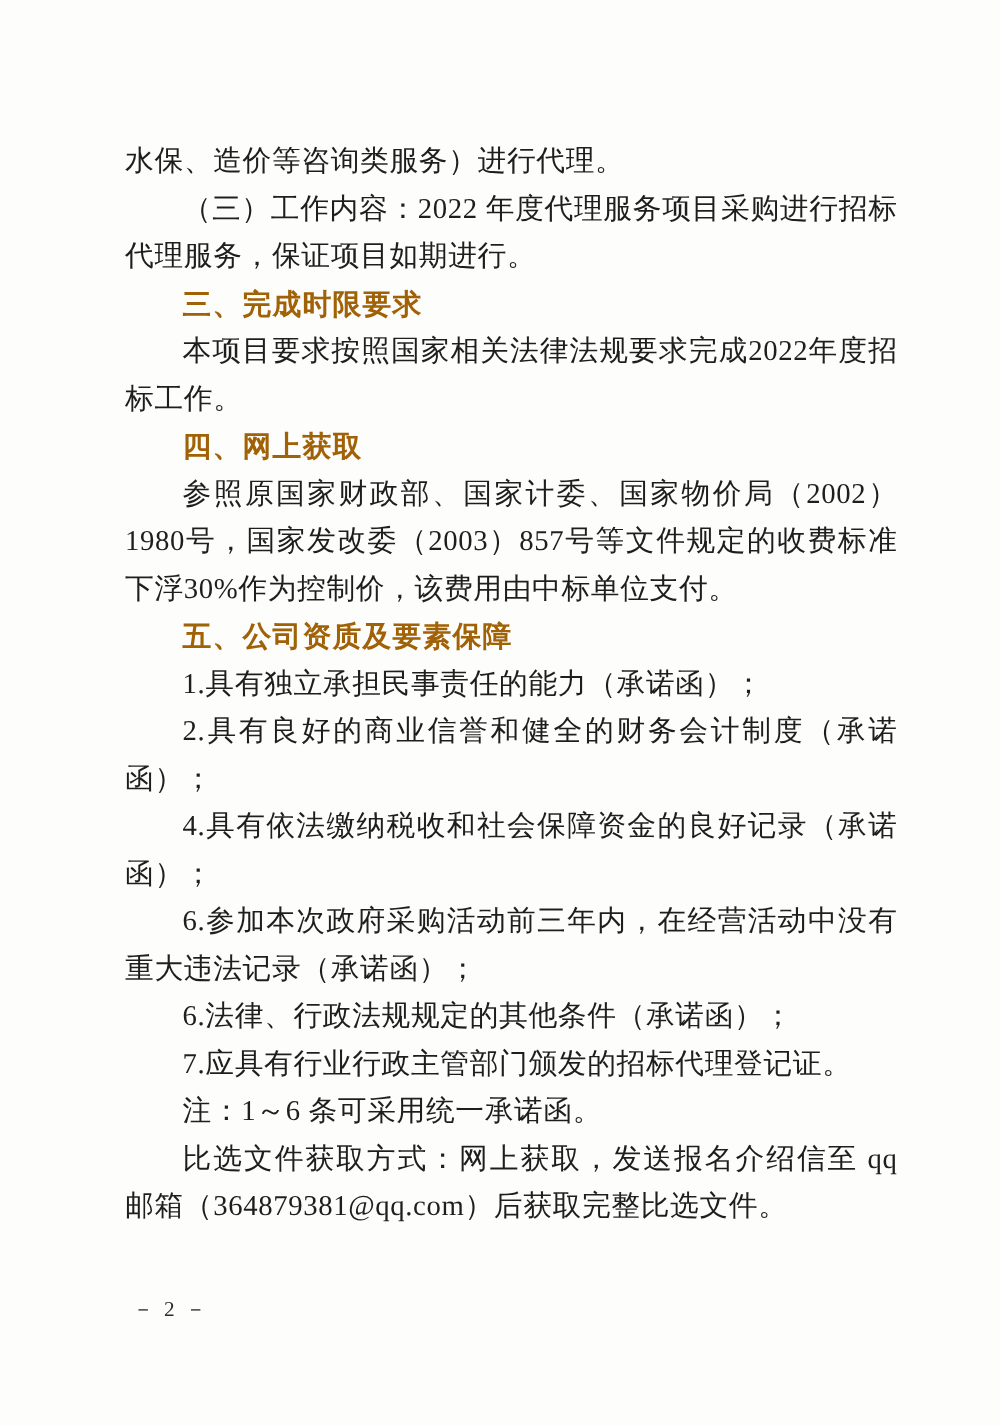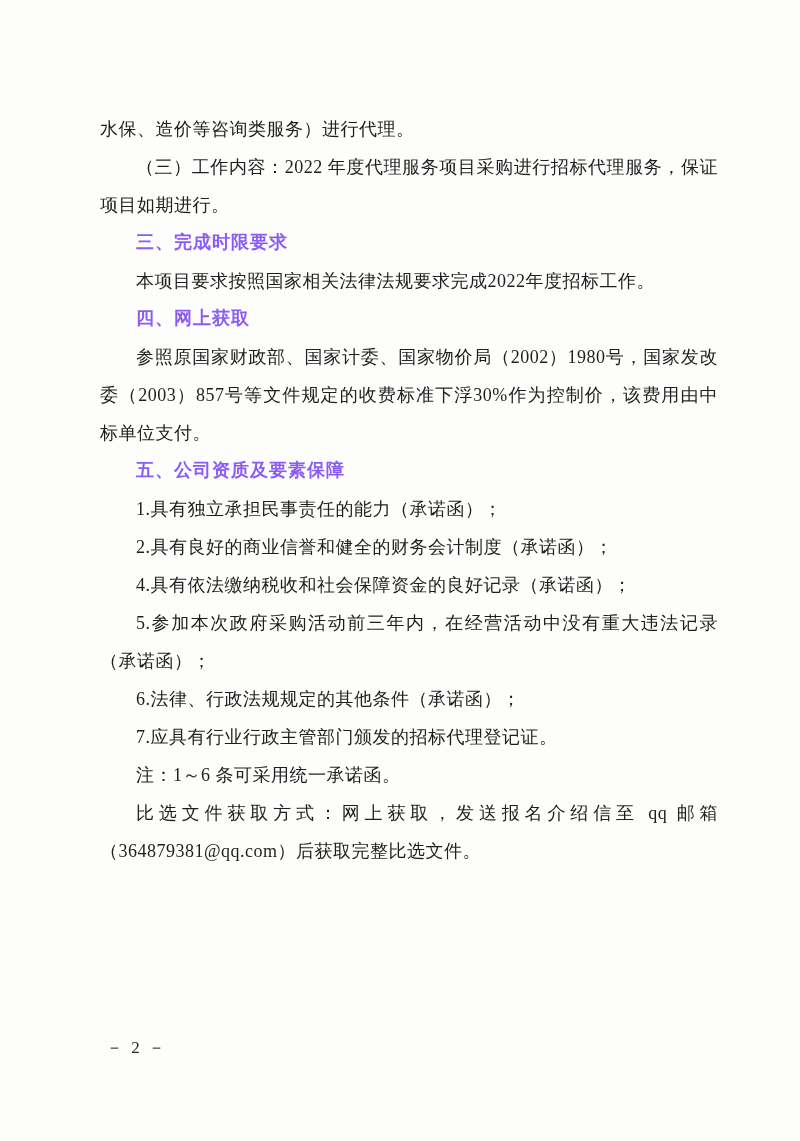--- a/index.html
+++ b/index.html
@@ -15,36 +15,36 @@
     background: #fdfdfb;
     overflow: hidden;
     font-family: "Liberation Serif", "DejaVu Serif", serif;
     color: #1e1e1e;
   }
   .doc-body {
     position: absolute;
     top: 110px;
     left: 100px;
     width: 618px;
-    font-size: 18px;
+    font-size: 23px;
     line-height: 38px;
     text-align: justify;
     letter-spacing: 0.5px;
   }
   .para {
     margin: 0;
   }
   .para.indent {
     text-indent: 2em;
   }
   .para.heading {
-    font-family: Liberation Mono, monospace;
+    font-family: Liberation Sans, sans-serif;
     font-weight: bold;
     letter-spacing: 1px;
-    color: #8b5cf6;
+    color: #a16207;
   }
   .page-footer {
     position: absolute;
     left: 106px;
     top: 1036px;
     font-size: 17px;
     letter-spacing: 2px;
     color: #2a2a2a;
     font-family: "Liberation Serif", "DejaVu Serif", serif;
   }
@@ -57,20 +57,20 @@
       <p class="para body">水保、造价等咨询类服务）进行代理。</p>
       <p class="para body indent">（三）工作内容：2022 年度代理服务项目采购进行招标代理服务，保证项目如期进行。</p>
       <p class="para heading indent">三、完成时限要求</p>
       <p class="para body indent">本项目要求按照国家相关法律法规要求完成2022年度招标工作。</p>
       <p class="para heading indent">四、网上获取</p>
       <p class="para body indent">参照原国家财政部、国家计委、国家物价局（2002）1980号，国家发改委（2003）857号等文件规定的收费标准下浮30%作为控制价，该费用由中标单位支付。</p>
       <p class="para heading indent">五、公司资质及要素保障</p>
       <p class="para body indent">1.具有独立承担民事责任的能力（承诺函）；</p>
       <p class="para body indent">2.具有良好的商业信誉和健全的财务会计制度（承诺函）；</p>
       <p class="para body indent">4.具有依法缴纳税收和社会保障资金的良好记录（承诺函）；</p>
-      <p class="para body indent">5.参加本次政府采购活动前三年内，在经营活动中没有重大违法记录（承诺函）；</p>
+      <p class="para body indent">6.参加本次政府采购活动前三年内，在经营活动中没有重大违法记录（承诺函）；</p>
       <p class="para body indent">6.法律、行政法规规定的其他条件（承诺函）；</p>
       <p class="para body indent">7.应具有行业行政主管部门颁发的招标代理登记证。</p>
       <p class="para body indent">注：1～6 条可采用统一承诺函。</p>
       <p class="para body indent">比选文件获取方式：网上获取，发送报名介绍信至 qq 邮箱（364879381@qq.com）后获取完整比选文件。</p>
     </div>
   <div class="page-footer">－ 2 －</div>
 </div>
 
 </body></html>

